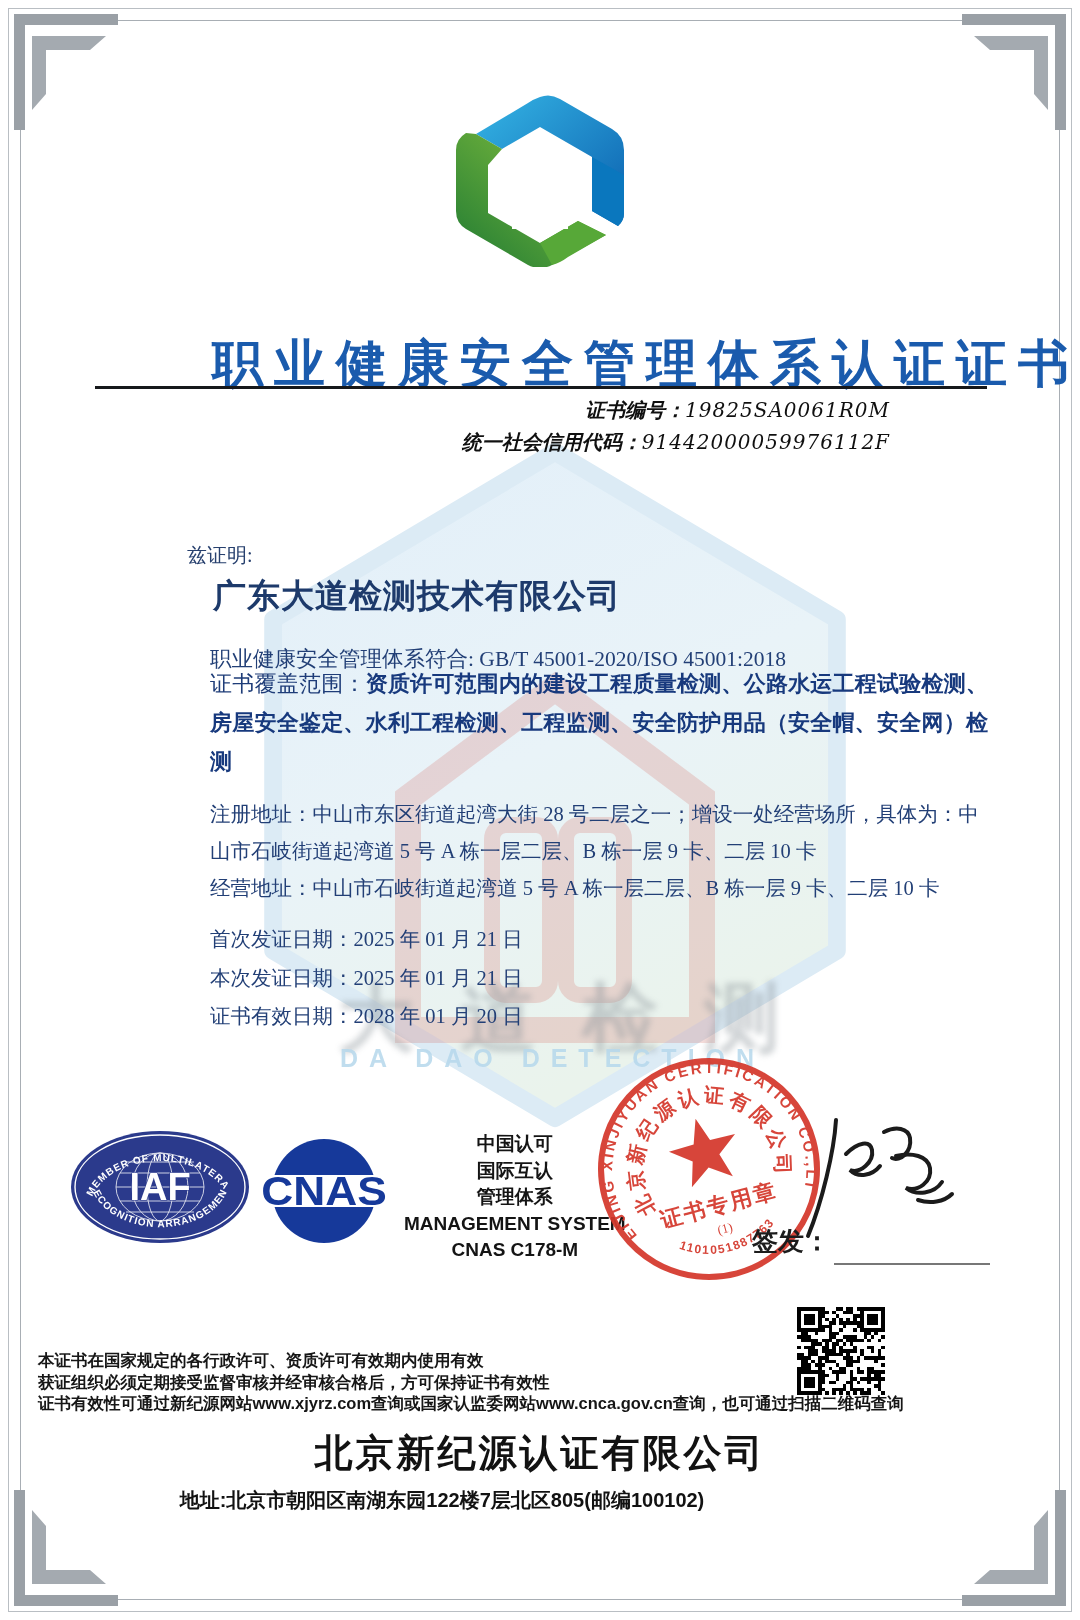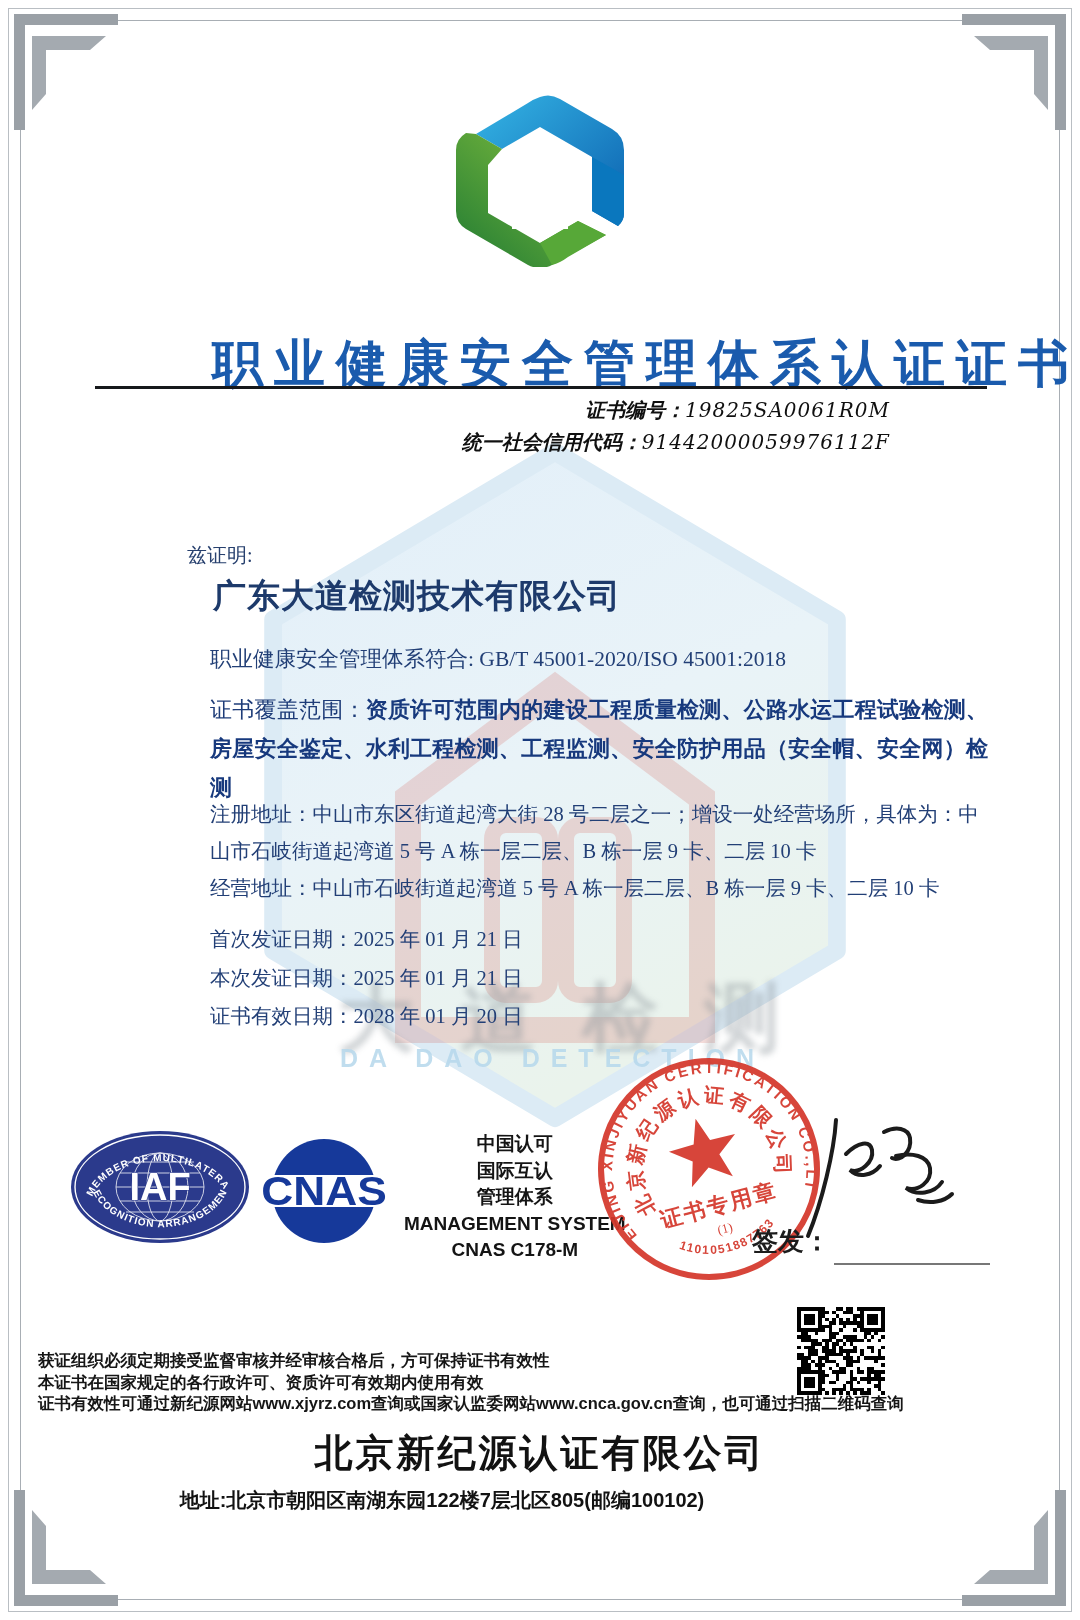--- a/index.html
+++ b/index.html
@@ -31,21 +31,21 @@
          font-size:51px;font-weight:bold;color:#1a5bad;letter-spacing:11px;white-space:nowrap;}
   .title-rule{position:absolute;left:95px;top:386px;width:892px;height:3px;background:#16181b;}
   .certno{position:absolute;right:190px;top:394px;text-align:right;font-size:20px;color:#101010;
           font-weight:bold;line-height:32px;white-space:nowrap;font-style:italic;}
   .certno .val{font-family:"DejaVu Serif",serif;font-weight:normal;letter-spacing:1px;}
   
   .certify{position:absolute;left:187px;top:542px;font-size:20px;color:#27406e;}
   .company{position:absolute;left:213px;top:574px;font-size:33px;font-weight:bold;color:#1d3a6b;
            letter-spacing:1px;}
   .standard{position:absolute;left:210px;top:644px;font-size:21.5px;color:#223f76;}
-  .scope{position:absolute;left:210px;top:690px;width:778px;font-size:22px;color:#1e3c78;
+  .scope{position:absolute;left:210px;top:664px;width:778px;font-size:22px;color:#1e3c78;
          line-height:39px;text-align:justify;}
   .scope b{color:#17397d;}
   .addresses{position:absolute;left:210px;top:796px;width:778px;font-size:20.5px;color:#223f76;
              line-height:37px;}
   .dates{position:absolute;left:210px;top:920px;font-size:20.5px;color:#223f76;line-height:38.5px;}
   
   .iaf{position:absolute;left:70px;top:1130px;width:180px;height:114px;}
   .cnas{position:absolute;left:254px;top:1138px;width:140px;height:106px;}
   .accred-text{position:absolute;left:404px;top:1131px;font-family:"Liberation Sans",sans-serif;
                font-size:19px;font-weight:bold;color:#141414;line-height:26.5px;white-space:nowrap;text-align:center;}
@@ -448,20 +448,20 @@
       <rect x="1" y="1" width="5" height="5" fill="#fff"></rect>
       <rect x="2" y="2" width="3" height="3" fill="#000"></rect>
       <rect x="18" y="0" width="7" height="7" fill="#000"></rect>
       <rect x="19" y="1" width="5" height="5" fill="#fff"></rect>
       <rect x="20" y="2" width="3" height="3" fill="#000"></rect>
       <rect x="0" y="18" width="7" height="7" fill="#000"></rect>
       <rect x="1" y="19" width="5" height="5" fill="#fff"></rect>
       <rect x="2" y="20" width="3" height="3" fill="#000"></rect>
     </svg>
   <div class="notes">
+    <div>本证书在国家规定的各行政许可、资质许可有效期内使用有效</div>
     <div>获证组织必须定期接受监督审核并经审核合格后，方可保持证书有效性</div>
-    <div>本证书在国家规定的各行政许可、资质许可有效期内使用有效</div>
     <div>证书有效性可通过新纪源网站www.xjyrz.com查询或国家认监委网站www.cnca.gov.cn查询，也可通过扫描二维码查询</div>
   </div>
 
   <div class="issuer">北京新纪源认证有限公司</div>
   <div class="footer-addr">地址:北京市朝阳区南湖东园122楼7层北区805(邮编100102)</div>
 </div>
 
 </body></html>

